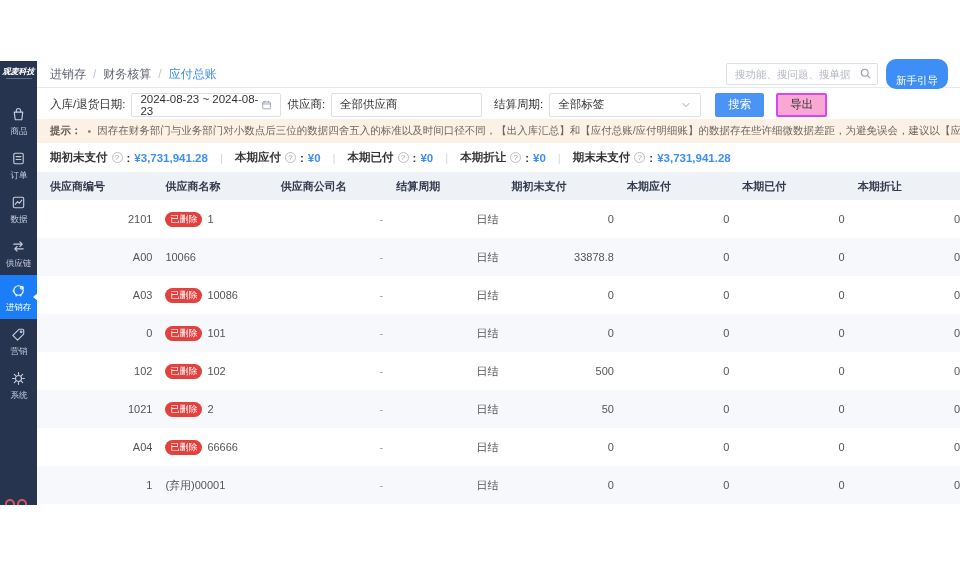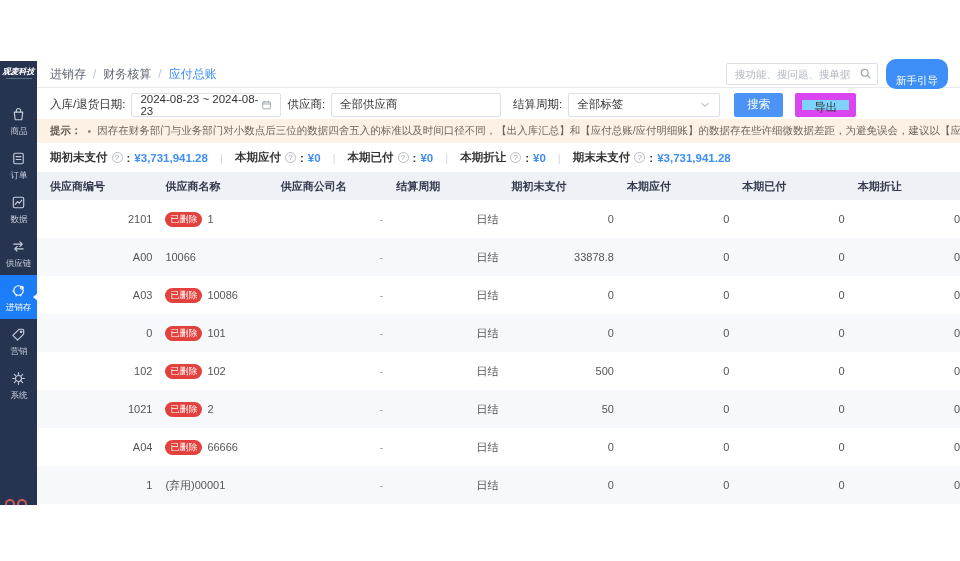--- a/index.html
+++ b/index.html
@@ -40,26 +40,26 @@
   .searchbox input::placeholder { color:#b3b7c0; }
   .searchbox svg { position:absolute; right:6px; top:4px; width:13px; height:13px; stroke:#9aa0ab; fill:none; stroke-width:1.4; stroke-linecap:round; }
   .guide-btn { height:20px; padding:15px 10px; background:#3e8ef7; color:#fff; font-size:10.5px;
                border:none; border-radius:10px; cursor:pointer; font-family:inherit; white-space:nowrap; }
 
   .filter-row { height:31px; display:flex; align-items:center; padding-left:13px; gap:6px; padding-top:2px; }
   .f-label { font-size:11.5px; color:#333; white-space:nowrap; }
   .f-box { position:relative; height:24px; border:1px solid #dcdfe6; border-radius:2px; background:#fff;
            display:flex; align-items:center; font-size:11.5px; color:#333; padding:0 8px; cursor:pointer; }
   .f-date { width:150px; justify-content:space-between; }
-  .f-supplier { width:170px; margin-right:6px; }
+  .f-supplier { width:151px; margin-right:6px; }
   .f-period { width:152px; justify-content:space-between; }
   .f-box svg { width:12px; height:12px; stroke:#9aa0ab; fill:none; stroke-width:1.3; stroke-linecap:round; stroke-linejoin:round; }
   .btn { height:24px; padding:0 12px; font-size:11.5px; border-radius:2px; cursor:pointer; font-family:inherit; }
   .btn-primary { background:#4b94f5; border:1px solid #4b94f5; color:#fff; margin-left:8px; }
-  .btn-plain { background:#7dd3fc; border:7px solid #d946ef; color:#333; margin-left:6px; }
+  .btn-plain { background:#f9a8d4; border:2px solid #d946ef; color:#333; margin-left:6px; }
 
   .notice { height:24px; background:#fdf1e5; display:flex; align-items:center; padding-left:13px;
             font-size:10.5px; color:#6d675f; white-space:nowrap; overflow:hidden; }
   .notice .n-prefix { font-weight:bold; margin-right:6px; color:#5f594f; }
   .notice .n-bullet { margin-right:6px; color:#8a8378; }
 
   .summary { height:29px; display:flex; align-items:center; padding-left:13px; font-size:11.5px; gap:10px; }
   .sum-item { display:flex; align-items:center; gap:4px; }
   .sum-label { color:#333; font-weight:bold; }
   .q-icon { display:inline-flex; align-items:center; justify-content:center; width:11px; height:11px;

